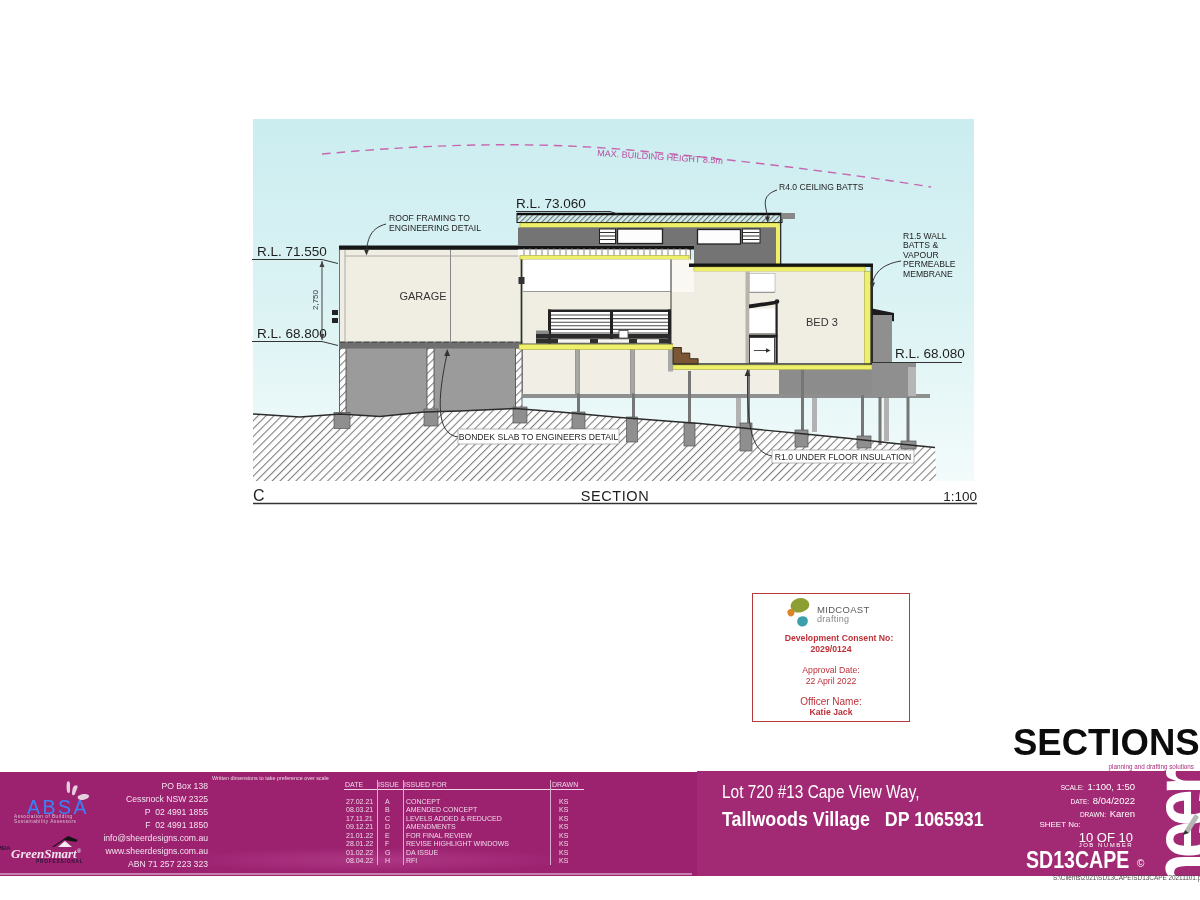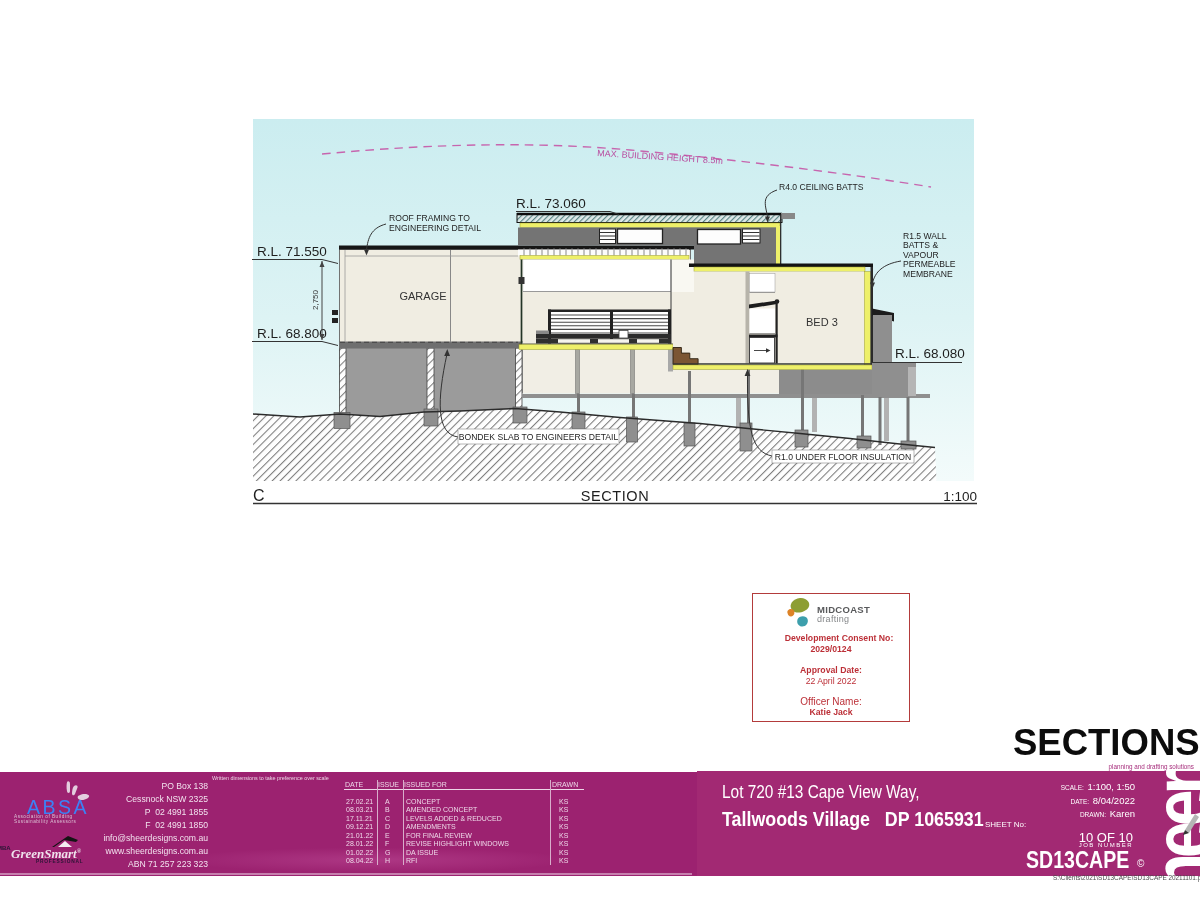--- a/index.html
+++ b/index.html
@@ -355,26 +355,26 @@
 </svg>
 
 <div class="abs" style="left:752px;top:592.5px;width:156px;height:127px;border:1.5px solid #b33b3b;background:#fff;z-index:2">
 
   <svg class="abs" style="left:32px;top:3px" width="30" height="34" viewBox="0 0 30 34">
     <path d="M7,13 C3,8 8,1.5 15,1 C22,0.5 26,6 23.5,10.5 C21,15 11,18 7,13 Z" fill="#8d9e33"></path>
     <path d="M2.5,16 C1.5,12.5 6,10.5 8.5,13 C10.5,15.5 9,19.5 6,19.5 C4,19.5 3,18 2.5,16 Z" fill="#dd8327"></path>
     <path d="M12.5,22.5 C14,18.5 21,18 22.5,22 C24,26 20.5,30 16.5,29.5 C13,29 11.5,25.5 12.5,22.5 Z" fill="#3d9fac"></path>
   </svg>
 
-  <div class="abs" style="left:64px;top:10px;font-size:9.5px;font-weight:bold;color:#58595b;letter-spacing:0.3px">MIDCOAST</div>
+  <div class="abs" style="left:64px;top:10px;font-size:9.5px;font-weight:normal;color:#58595b;letter-spacing:0.3px">MIDCOAST</div>
   <div class="abs" style="left:64px;top:20.5px;font-size:9px;color:#86888a;letter-spacing:0.3px">drafting</div>
 
   <div class="abs" style="left:8px;top:39px;width:100%;text-align:center;font-size:8.7px;font-weight:bold;color:#bc3038">Development Consent No:</div>
   <div class="abs" style="left:0;top:50px;width:100%;text-align:center;font-size:8.7px;font-weight:bold;color:#bc3038">2029/0124</div>
-  <div class="abs" style="left:0;top:71px;width:100%;text-align:center;font-size:8.7px;font-weight:bold;color:#bc3038">Approval Date:</div>
+  <div class="abs" style="left:0;top:71px;width:100%;text-align:center;font-size:8.7px;font-weight:normal;color:#bc3038">Approval Date:</div>
   <div class="abs" style="left:0;top:82px;width:100%;text-align:center;font-size:8.7px;font-weight:normal;color:#bc3038">22 April 2022</div>
   <div class="abs" style="left:0;top:102px;width:100%;text-align:center;font-size:10px;font-weight:normal;color:#bc3038">Officer Name:</div>
   <div class="abs" style="left:0;top:113px;width:100%;text-align:center;font-size:8.7px;font-weight:bold;color:#bc3038">Katie Jack</div>
 </div>
 
 <div class="abs" style="left:1013px;top:722px;font-size:36.5px;font-weight:bold;color:#0c0c0c;letter-spacing:0px;white-space:nowrap;z-index:2">SECTIONS I</div>
 
 <div class="abs" style="left:994px;top:763px;width:200px;text-align:right;font-size:6.3px;color:#a72f7d;z-index:2">planning and drafting solutions</div>
 
 <div class="abs" style="left:0;top:771.5px;width:697px;height:104px;background:#9c2270;z-index:2"></div>
@@ -460,20 +460,20 @@
   <polygon points="85,130 95,114 99,117 89,133" fill="#b5b5b5"></polygon>
   <polygon points="85,130 89,133 83,135" fill="#333"></polygon>
 </svg>
 
 <div class="abs" style="left:722px;top:782px;font-size:17.5px;color:#fff;z-index:3;transform:scaleX(0.88);transform-origin:0 0">Lot 720 #13 Cape View Way,</div>
 <div class="abs" style="left:722px;top:807px;font-size:20.5px;font-weight:bold;color:#fff;z-index:3;transform:scaleX(0.87);transform-origin:0 0">Tallwoods Village&nbsp;&nbsp; DP 1065931</div>
 
 <div class="abs" style="left:985px;top:780.5px;width:150px;text-align:right;color:#fff;z-index:3;font-size:9.5px"><span style="font-size:6.5px">SCALE:&nbsp; </span>1:100, 1:50</div>
 <div class="abs" style="left:985px;top:794.5px;width:150px;text-align:right;color:#fff;z-index:3;font-size:9.5px"><span style="font-size:6.5px">DATE:&nbsp; </span>8/04/2022</div>
 <div class="abs" style="left:985px;top:807.5px;width:150px;text-align:right;color:#fff;z-index:3;font-size:9.5px"><span style="font-size:6.5px">DRAWN:&nbsp; </span>Karen</div>
-<div class="abs" style="left:985px;top:819.5px;width:150px;text-align:left;color:#fff;z-index:3;font-size:8px">SHEET No:</div>
+<div class="abs" style="left:985px;top:819.5px;width:150px;text-align:center;color:#fff;z-index:3;font-size:8px">SHEET No:</div>
 <div class="abs" style="left:985px;top:829.5px;width:148px;text-align:right;color:#fff;z-index:3;font-size:13px">10 OF 10</div>
 <div class="abs" style="left:985px;top:841.5px;width:148px;text-align:right;color:#fff;z-index:3;font-size:6px;letter-spacing:1.5px">JOB NUMBER</div>
 
 <div class="abs" style="left:1026px;top:847px;font-size:23px;font-weight:bold;color:#fff;z-index:3;transform:scaleX(0.85);transform-origin:0 0">SD13CAPE</div>
 <div class="abs" style="left:1137px;top:858px;font-size:10px;color:#fff;z-index:3">©</div>
 
 <div class="abs" style="left:1053px;top:874px;font-size:6.4px;color:#4a4a4a;white-space:nowrap;z-index:5">S:\Clients\2021\SD13CAPE\SD13CAPE 20211101.p</div>
 
 </body></html>

